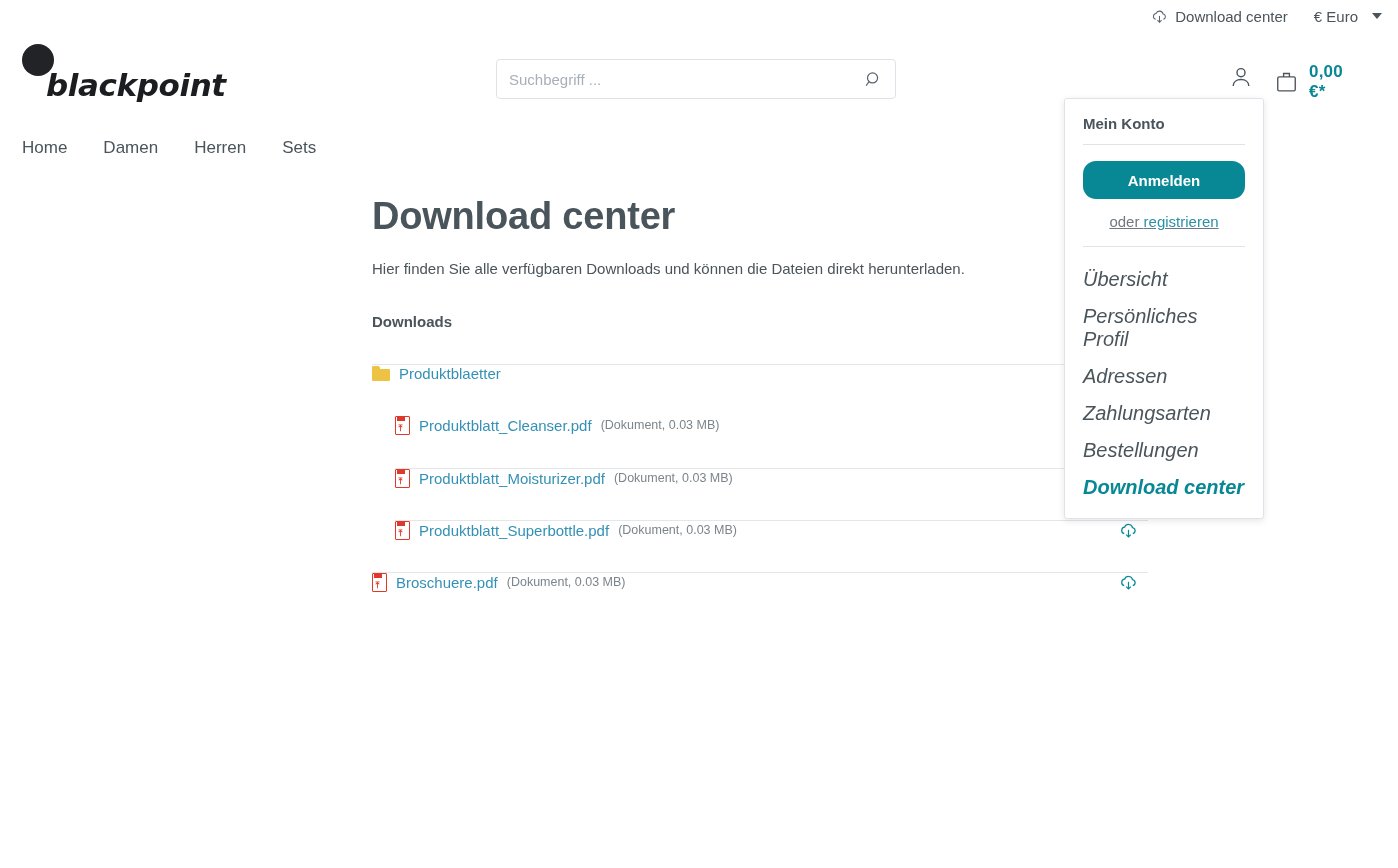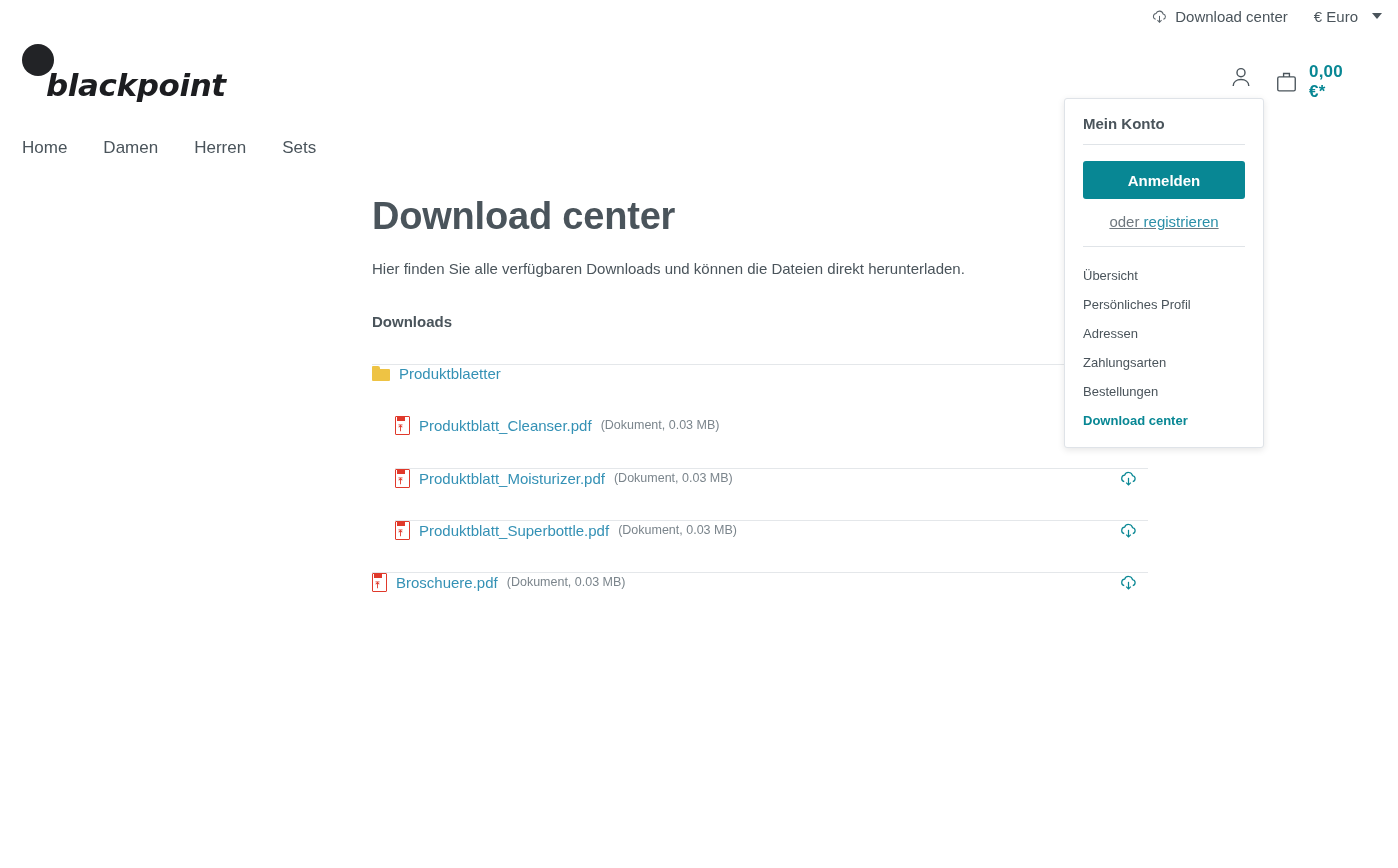--- a/index.html
+++ b/index.html
@@ -151,34 +151,34 @@
     position: absolute; left: 1064px; top: 98px; width: 200px;
     background: #fff; border: 1px solid #dfe3e8; border-radius: 3px;
     box-shadow: 0 2px 7px rgba(0,0,0,.10);
     padding: 16px 18px 12px 18px;
     z-index: 40;
   }
   .acct-dd .dd-title { font-size: 15px; font-weight: 700; color: #4a545b; margin-bottom: 12px; }
   .acct-dd .dd-sep { height: 1px; background: #e0e4e8; margin: 0 0 16px 0; }
   .btn-login {
     display: block; width: 100%; height: 38px; line-height: 38px;
-    background: #088794; color: #fff; border: 0; border-radius: 3px;
+    background: #088794; color: #fff; border: 0; border-radius: 13px;
     font-family: "Liberation Sans", sans-serif;
     font-size: 15px; font-weight: 700; text-align: center; cursor: pointer;
   }
   .dd-or {
     text-align: center; font-size: 15px; color: #6f787f;
     margin: 14px 0 16px 0;
     text-decoration: underline;
   }
   .dd-or a { color: #2c8fa8; text-decoration: none; cursor: pointer; }
   .dd-links { border-top: 1px solid #e0e4e8; padding-top: 14px; }
   .dd-links a {
-    display: block; font-size: 13px; color: #4a545b;
-    text-decoration: none; padding: 7px 0; cursor: pointer;
+    display: block; font-size: 20px; color: #4a545b;
+    text-decoration: none; padding: 7px 0; cursor: pointer; font-style: italic;
   }
   .dd-links a.active { color: #088794; font-weight: 700; }
 </style>
 </head>
 <body>
 
 <div class="page">
 
   <div class="topbar">
     <a class="topbar-link">
@@ -197,20 +197,31 @@
     </a>
   </div>
 
   <div class="header">
 
     <div class="logo">
       <div class="dot"></div>
       <div class="wordmark">blackpoint</div>
     </div>
 
+    <div class="searchbox">
+      <input type="text" value="" placeholder="Suchbegriff ..." style="">
+      <button class="search-btn">
+        <span class="ico">
+          <svg width="19" height="19" viewBox="0 0 20 20" fill="none" stroke="#5b646b" stroke-width="1.3">
+            <circle cx="9" cy="8.3" r="5.3"></circle>
+            <path d="M5.2 12.3 2.3 16.6"></path>
+          </svg>
+        </span>
+      </button>
+    </div>
 
     <div class="acct-icon">
       <svg width="26" height="26" viewBox="0 0 24 24" fill="none" stroke="#4a545b" stroke-width="1.3">
         <circle cx="12" cy="8" r="3.7"></circle>
         <path d="M4.8 20.2c0-3.7 3.2-5.9 7.2-5.9s7.2 2.2 7.2 5.9"></path>
       </svg>
     </div>
 
     <div class="cart">
       <span class="ico cart-ico">

